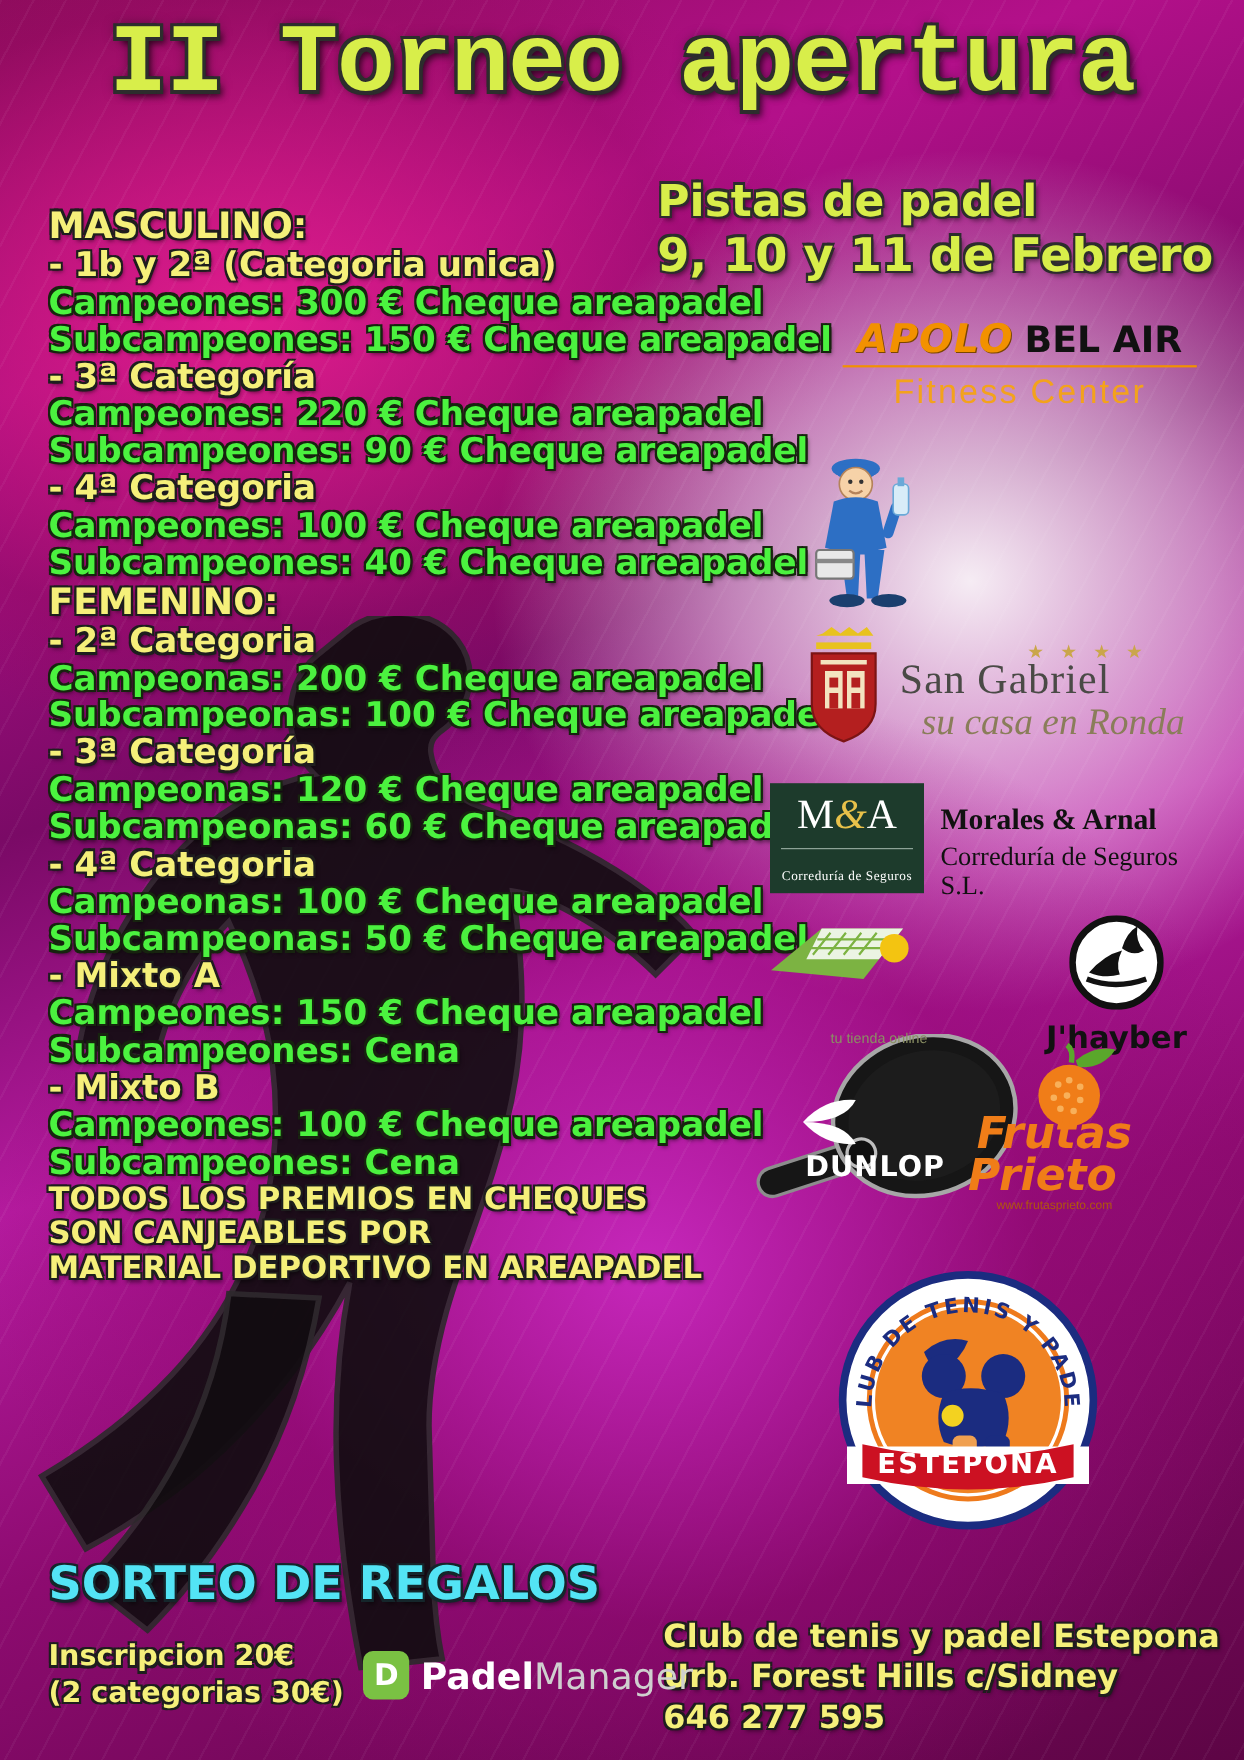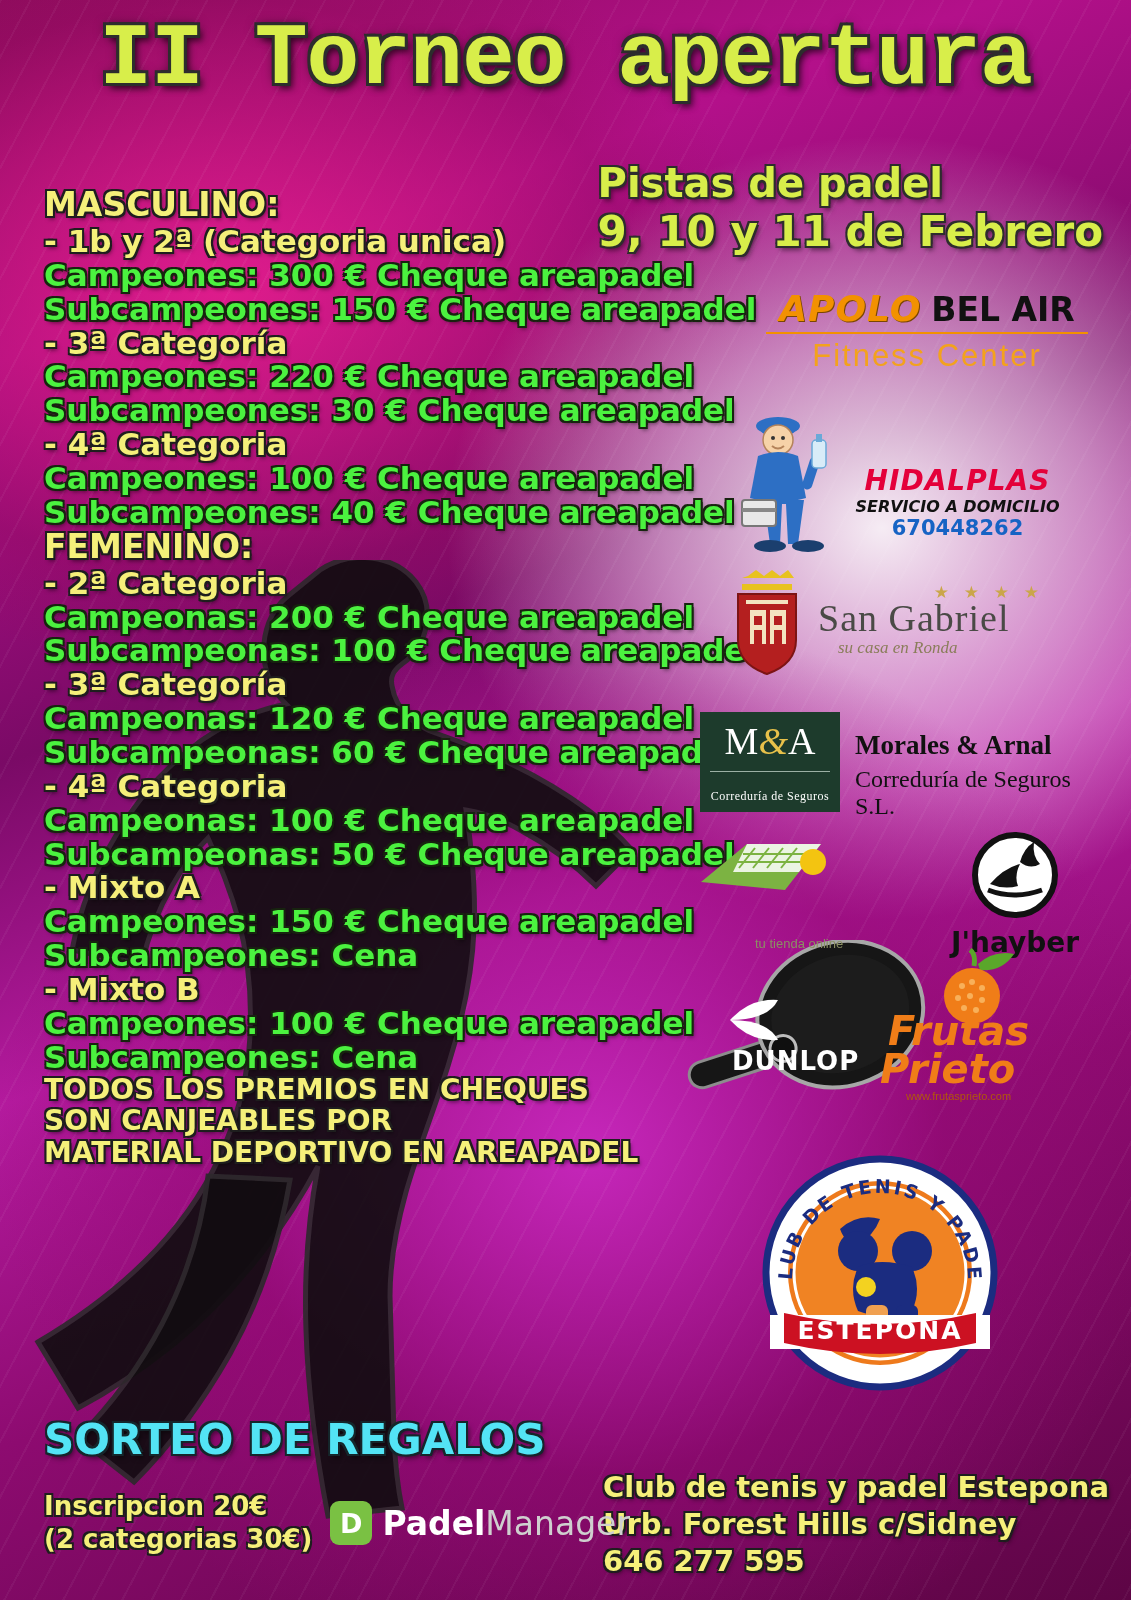--- a/index.html
+++ b/index.html
@@ -115,21 +115,21 @@
   
   #logo-hidalplas{left:720px;top:404px;width:360px;height:150px;}
   .hid-text{position:absolute;left:120px;top:60px;text-align:center;width:235px;}
   .hid-name{font-family:"DejaVu Sans", sans-serif;font-weight:bold;font-style:italic;font-size:28px;color:#e4003a;letter-spacing:1px;}
   .hid-sub{font-family:"DejaVu Sans", sans-serif;font-weight:bold;font-style:italic;font-size:16px;color:#111;}
   .hid-tel{font-family:"DejaVu Sans", sans-serif;font-weight:bold;font-size:21px;color:#1663c4;}
 
   
   #logo-sangabriel{left:718px;top:570px;width:360px;height:120px;}
   .sg-name{position:absolute;left:100px;top:26px;font-family:"Liberation Serif", serif;font-size:38px;color:#4a4a46;letter-spacing:1px;}
-  .sg-sub{position:absolute;left:120px;top:68px;font-family:"Liberation Serif", serif;font-style:italic;font-size:17px;color:#8a7d5a;}
+  .sg-sub{position:absolute;left:120px;top:68px;font-family:"Liberation Serif", serif;font-style:italic;font-size:34px;color:#8a7d5a;}
   .sg-stars{position:absolute;right:34px;top:12px;color:#caa64a;font-size:17px;letter-spacing:5px;}
 
   
   #logo-morales{left:700px;top:712px;width:390px;height:108px;}
   .ma-box{position:absolute;left:0;top:0;width:140px;height:100px;background:#1d3b2c;color:#fff;text-align:center;}
   .ma-mark{font-family:"Liberation Serif", serif;font-size:38px;line-height:1.55;}
   .ma-amp{color:#e8c14a;font-style:italic;}
   .ma-small{font-family:"Liberation Serif", serif;font-size:12px;letter-spacing:.5px;border-top:1px solid #9bb0a4;margin:0 10px;padding-top:17px;}
   .ma-name{position:absolute;left:155px;top:18px;font-family:"Liberation Serif", serif;font-weight:bold;font-size:27px;color:#111;}
   .ma-name2{position:absolute;left:155px;top:54px;font-family:"Liberation Serif", serif;font-size:24px;color:#111;}
@@ -195,21 +195,21 @@
     <div class="sub2">9, 10 y 11 de Febrero</div>
   </div>
 
   <div class="prize-list" id="prize-list">
       <div class="pl-row head">MASCULINO:</div>
       <div class="pl-row cat">- 1b y 2ª (Categoria unica)</div>
       <div class="pl-row money">Campeones: 300 € Cheque areapadel</div>
       <div class="pl-row money">Subcampeones: 150 € Cheque areapadel</div>
       <div class="pl-row cat">- 3ª Categoría</div>
       <div class="pl-row money">Campeones: 220 € Cheque areapadel</div>
-      <div class="pl-row money">Subcampeones: 30 € Cheque areapadel</div>
+      <div class="pl-row money">Subcampeones: 90 € Cheque areapadel</div>
       <div class="pl-row cat">- 4ª Categoria</div>
       <div class="pl-row money">Campeones: 100 € Cheque areapadel</div>
       <div class="pl-row money">Subcampeones: 40 € Cheque areapadel</div>
       <div class="pl-row head">FEMENINO:</div>
       <div class="pl-row cat">- 2ª Categoria</div>
       <div class="pl-row money">Campeonas: 200 € Cheque areapadel</div>
       <div class="pl-row money">Subcampeonas: 100 € Cheque areapadel</div>
       <div class="pl-row cat">- 3ª Categoría</div>
       <div class="pl-row money">Campeonas: 120 € Cheque areapadel</div>
       <div class="pl-row money">Subcampeonas: 60 € Cheque areapadel</div>
@@ -260,25 +260,20 @@
       <path d="M38 52 q20 -8 40 0 l8 42 q-28 8 -56 0 z" fill="#2d6fc4"></path>
       <path d="M44 96 l6 44 h10 l2 -40 h4 l2 40 h10 l6 -44 z" fill="#2d6fc4"></path>
       <rect x="86" y="52" width="10" height="34" rx="5" fill="#2d6fc4" transform="rotate(18 91 69)"></rect>
       <rect x="92" y="36" width="14" height="28" rx="4" fill="#d8ecf8" stroke="#6aa9d8" stroke-width="1.5"></rect>
       <rect x="96" y="30" width="6" height="8" fill="#6aa9d8"></rect>
       <rect x="22" y="96" width="34" height="26" rx="3" fill="#e8e8e8" stroke="#777" stroke-width="2"></rect>
       <rect x="22" y="104" width="34" height="4" fill="#888"></rect>
       <ellipse cx="50" cy="142" rx="16" ry="6" fill="#1b3f6e"></ellipse>
       <ellipse cx="88" cy="142" rx="16" ry="6" fill="#1b3f6e"></ellipse>
     </svg>
-    <div class="hid-text">
-      <div class="hid-name">HIDALPLAS</div>
-      <div class="hid-sub">SERVICIO A DOMICILIO</div>
-      <div class="hid-tel">670448262</div>
-    </div>
   </div>
 
   <div class="logo" id="logo-sangabriel">
     <svg width="96" height="110" viewBox="0 0 96 110" xmlns="http://www.w3.org/2000/svg">
       <path d="M30 6 l8 -6 l8 6 l8 -6 l8 6 l8 -6 l6 8 h-52 z" fill="#e8c21f"></path>
       <rect x="24" y="14" width="50" height="6" fill="#e8c21f"></rect>
       <path d="M20 24 h58 v46 q0 24 -29 34 q-29 -10 -29 -34 z" fill="#b41f1f" stroke="#7c1414" stroke-width="2"></path>
       <rect x="32" y="40" width="16" height="34" fill="#f3e3c0"></rect>
       <rect x="52" y="40" width="16" height="34" fill="#f3e3c0"></rect>
       <rect x="36" y="46" width="8" height="9" fill="#b41f1f"></rect>

